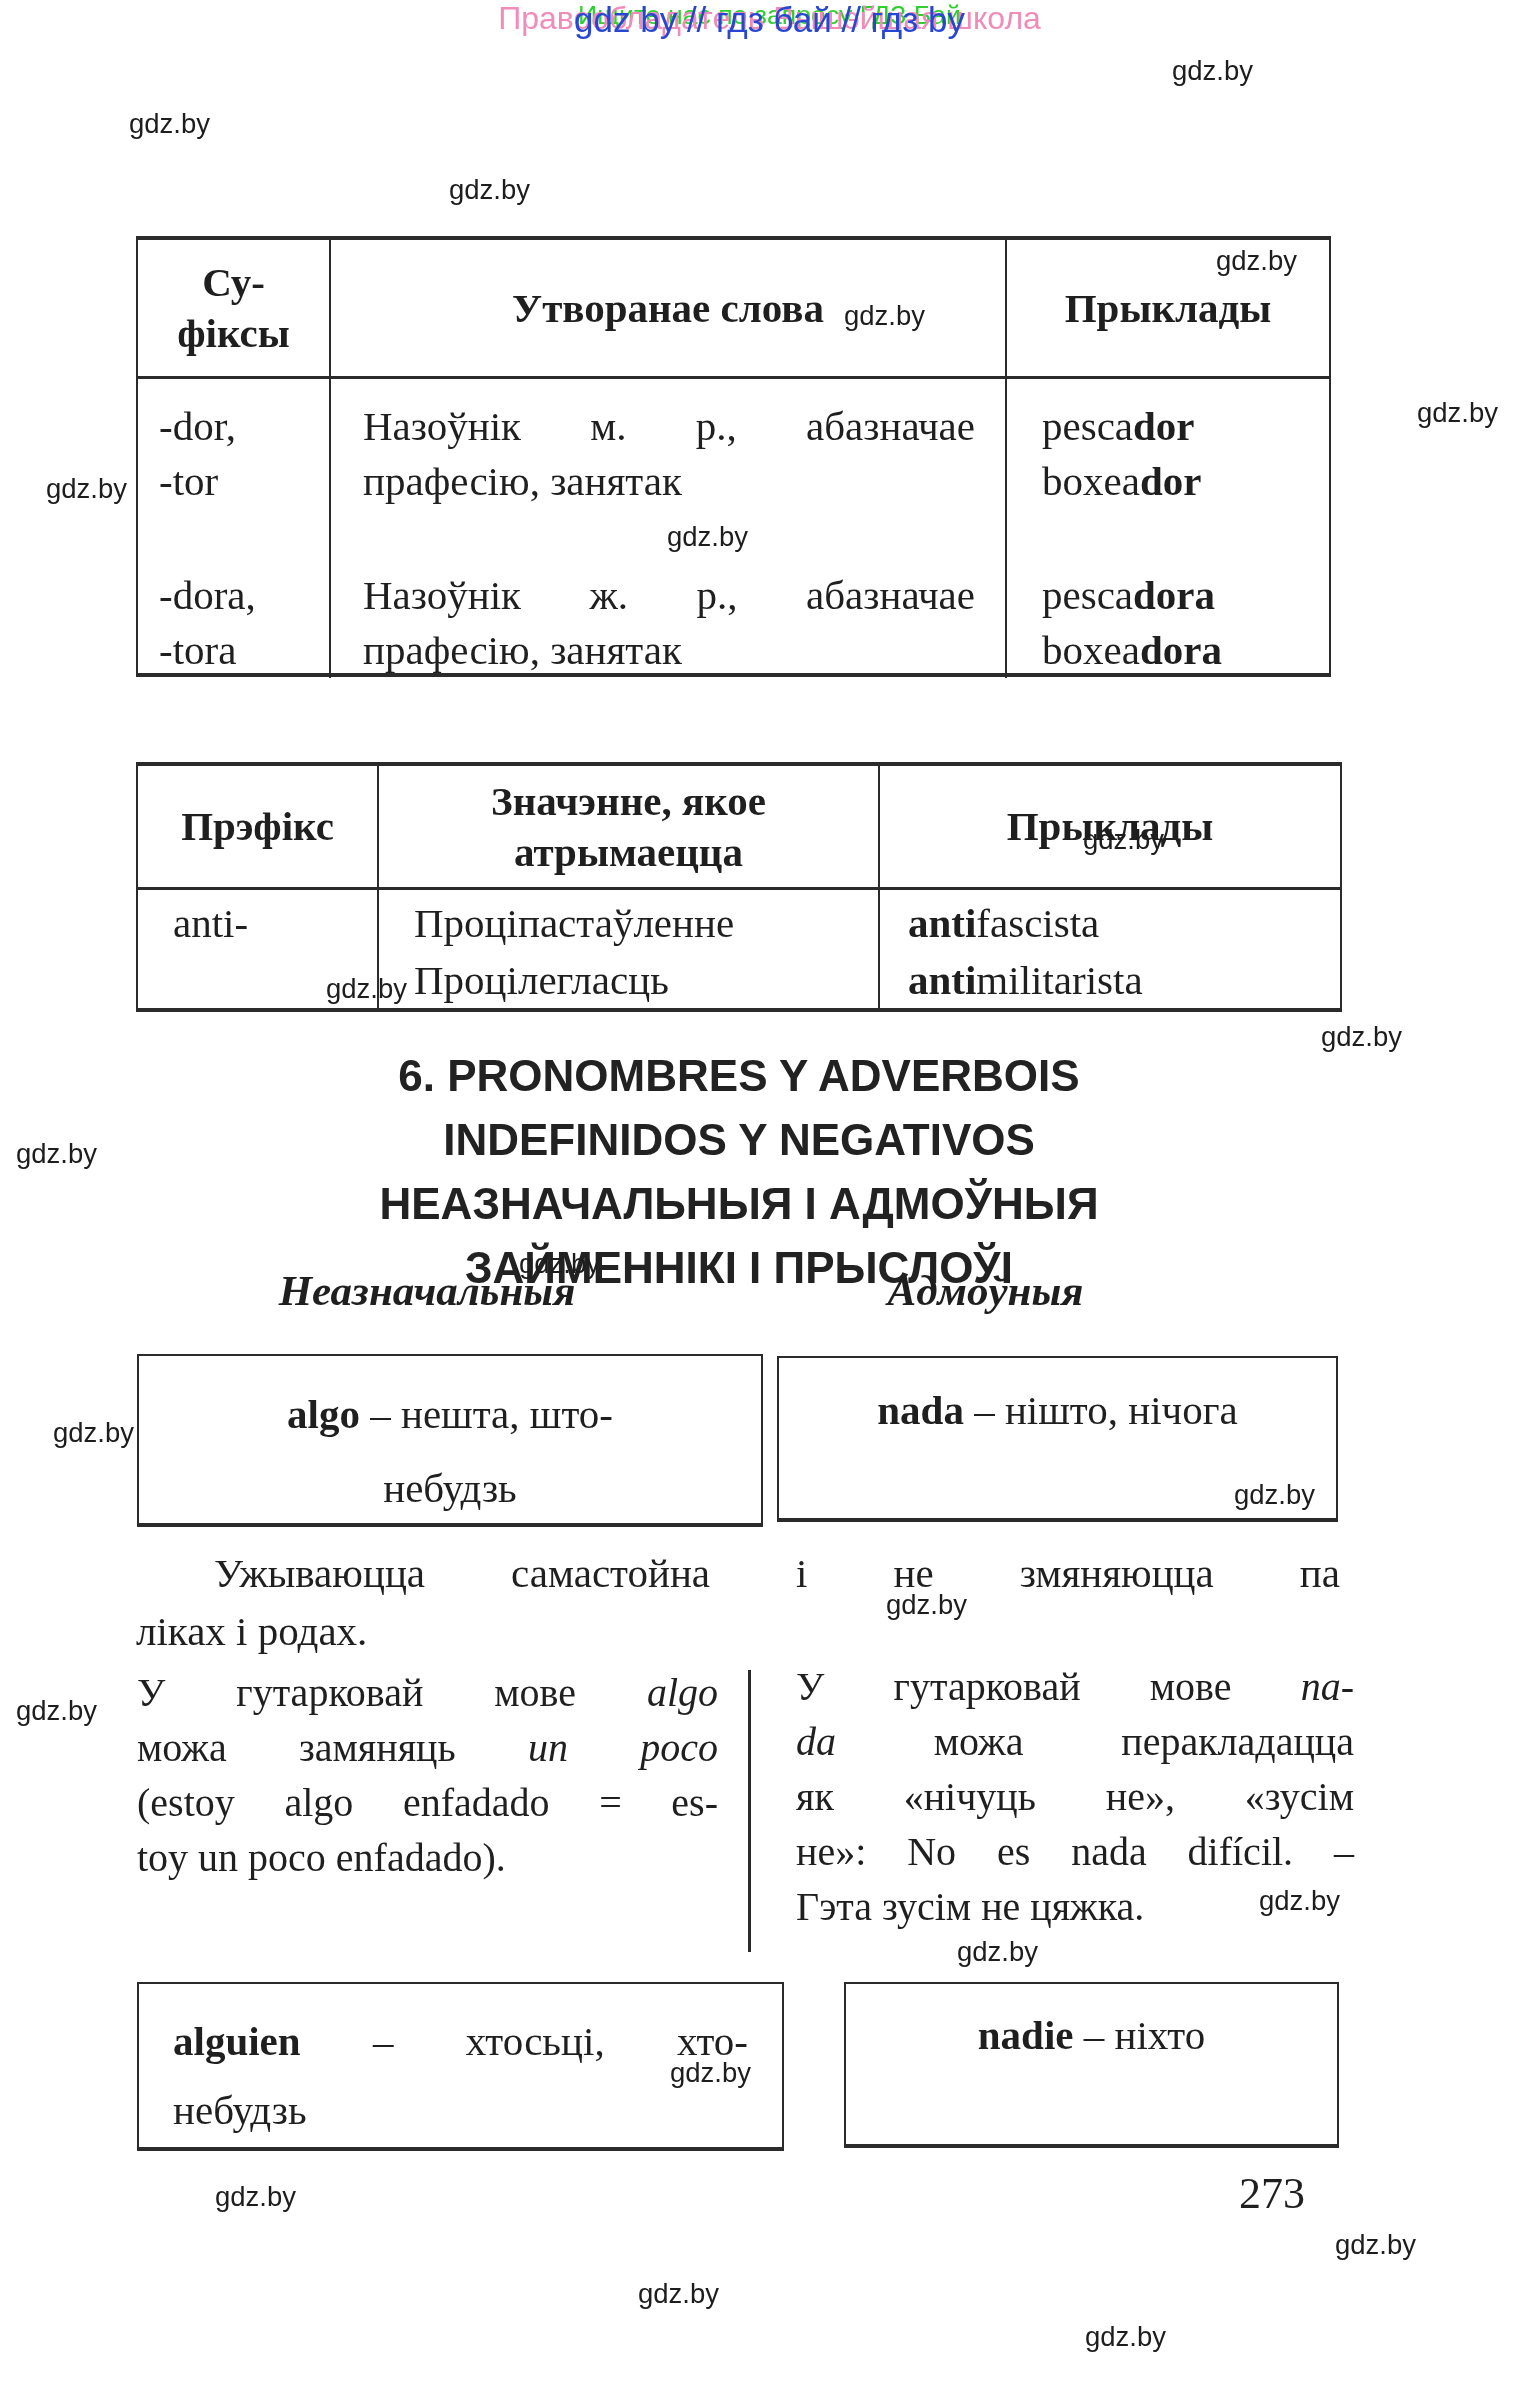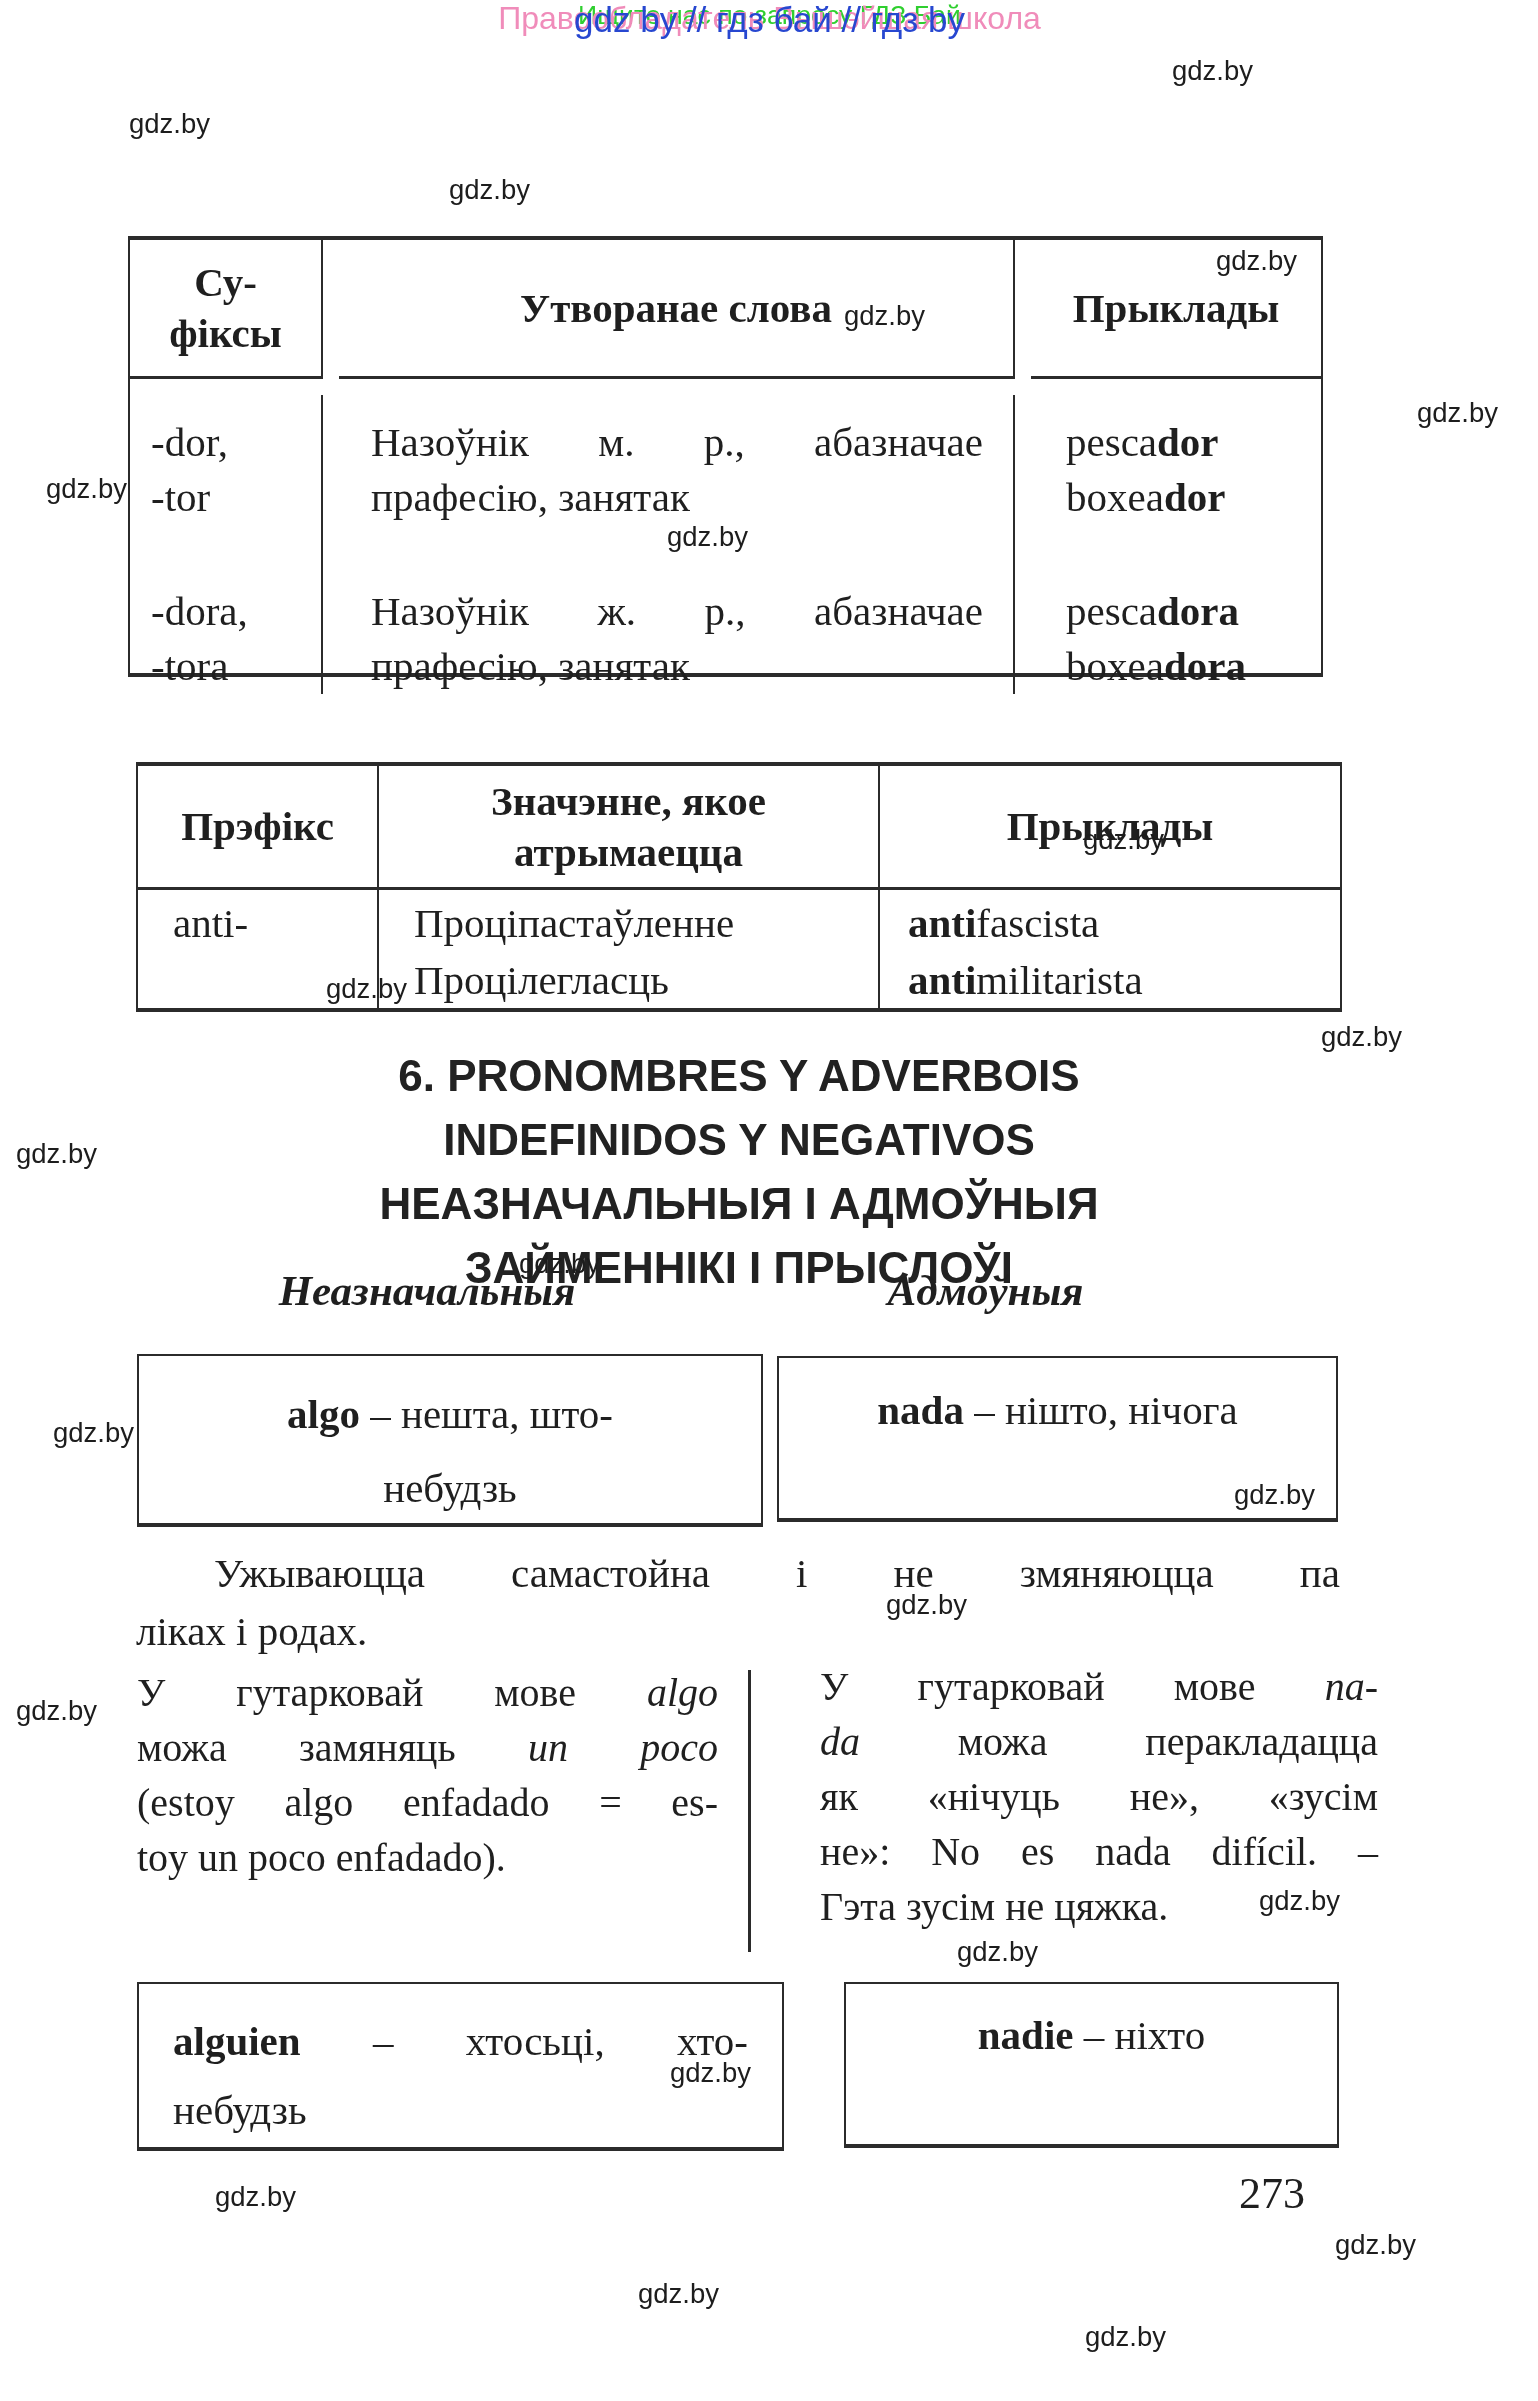--- a/index.html
+++ b/index.html
@@ -24,22 +24,22 @@
     font-family:"Liberation Sans", sans-serif;
     font-size:27.5px; color:#1d1d1d; white-space:nowrap;
   }
 
   
   .gtable {
     position:absolute; border:2.7px solid #2b2b2b;
     border-top-width:4.4px; border-bottom-width:4.4px;
     display:grid; z-index:1;
   }
-  .t1 { left:128px; top:236px; width:1195px; height:441px;
-        grid-template-columns:193px 676px 1fr; grid-template-rows:139px 1fr;gap:16px; }
+  .t1 { left:136px; top:236px; width:1195px; height:441px;
+        grid-template-columns:193px 676px 1fr; grid-template-rows:139px 1fr; }
   .t2 { left:136px; top:722px; width:1206px; height:250px;
         grid-template-columns:241px 501px 1fr; grid-template-rows:124px 1fr;margin-top:40px; }
   .cell { border-right:2.7px solid #2b2b2b; }
   .cell.last { border-right:none; }
   .hcell { border-bottom:3.5px solid #2b2b2b; display:flex; flex-direction:column;
            justify-content:center; align-items:center; text-align:center;
            font-weight:bold; font-size:41px; line-height:51px; }
   .bcell { font-size:41px; line-height:55px; }
   .t1 .bcell { padding-top:19.5px; }
   .t1 .suffix-col { padding-left:21px; }
@@ -73,21 +73,21 @@
   .card-nadie   { left:844px; top:1982px; width:495px; height:166px;
                   text-align:center; padding-top:26.6px; }
 
   
   .usage { left:136px; top:1544px; width:1204px; font-size:41px; line-height:58px; }
   .usage .indent { text-indent:78px; }
 
   
   .txtcol { font-size:40px; line-height:55px; }
   .col-left  { left:137px; top:1665px; width:581px; }
-  .col-right { left:820px; top:1659px; width:558px; }
+  .col-right { left:796px; top:1659px; width:558px; }
   .col-divider { left:748px; top:1670px; width:2.7px; height:282px; background:#2b2b2b; }
 
   i { font-style:italic; }
   b { font-weight:bold; }
 </style>
 </head>
 <body>
 
 <div class="page">
 

